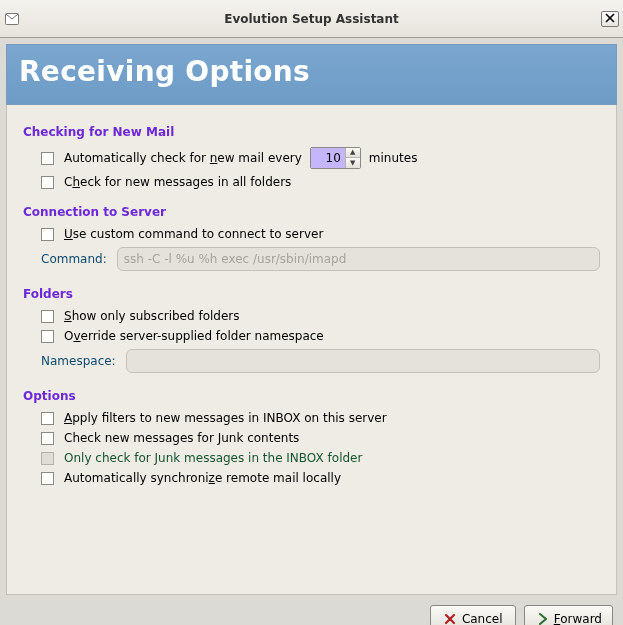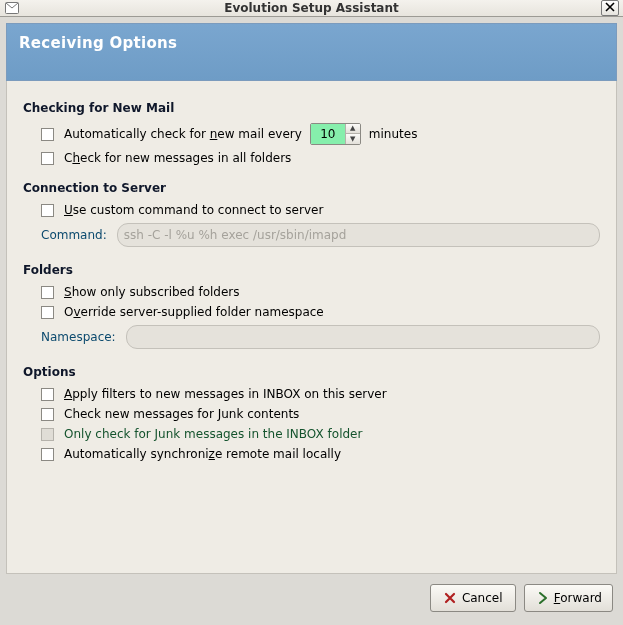--- a/index.html
+++ b/index.html
@@ -7,21 +7,21 @@
     margin: 0;
     font-family: "DejaVu Sans", "Liberation Sans", Arial, sans-serif;
     font-size: 12px;
     background: #dcdad5;
     width: 623px;
     height: 625px;
     overflow: hidden;
     color: #000;
   }
   .titlebar {
-    height: 17px;
+    height: 38px;
     background: linear-gradient(to bottom, #f4f2ed, #e7e4dd);
     border-bottom: 1px solid #9c9a94;
     display: flex;
     align-items: center;
     position: relative;
     padding: 0 4px;
   }
   .titlebar .app-icon {
     width: 16px; height: 16px;
     display: flex; align-items: center; justify-content: center;
@@ -49,40 +49,40 @@
   .window-body {
     padding: 6px 6px 8px 6px;
     height: calc(625px - 22px);
     display: flex;
     flex-direction: column;
   }
   .banner {
     background: #6e9cc6;
     background: linear-gradient(to bottom, #7aa6cf, #6e9cc6);
     border: 1px solid #7b9bbd;
-    padding: 10px 12px 28px 12px;
+    padding: 10px 12px 16px 12px;
     color: #fff;
-    font-size: 15px;
+    font-size: 28px;
     font-weight: bold;
     letter-spacing: 0.3px;
   }
   .content {
     background: #efece5;
     border-left: 1px solid #c4c1ba;
     border-right: 1px solid #c4c1ba;
     border-bottom: 1px solid #c4c1ba;
     padding: 14px 16px 10px 16px;
     flex: 1;
     overflow: hidden;
   }
   .section-title {
     font-weight: bold;
     font-size: 12px;
     margin: 6px 0 8px 0;
-    color: #0f172a;
+    color: #6d28d9;
   }
   .section-body {
     padding-left: 18px;
     margin-bottom: 16px;
   }
   .row {
     display: flex;
     align-items: center;
     margin: 6px 0;
     gap: 4px;
@@ -113,23 +113,23 @@
     border-radius: 2px;
     overflow: hidden;
     margin: 0 4px;
   }
   .spinbox input {
     border: none;
     width: 34px;
     padding: 8px 4px;
     font-family: inherit;
     font-size: 12px;
-    text-align: center;
+    text-align: right;
     outline: none;
-    background: #86efac;
+    background: #c4b5fd;
   }
   .spin-btns {
     display: flex;
     flex-direction: column;
     border-left: 1px solid #b5b2ab;
   }
   .spin-btn {
     width: 14px;
     height: 11px;
     background: linear-gradient(to bottom, #fcfbf8, #e3e0d9);
@@ -148,21 +148,21 @@
   }
   .text-input {
     flex: 1;
     height: 24px;
     border: 1px solid #aaa69e;
     background: #fff;
     padding: 3px 6px;
     font-family: inherit;
     font-size: 12px;
     color: #888;
-    border-radius: 11px;
+    border-radius: 6px;
   }
   .text-input.disabled {
     background: #e5e2db;
     color: #a5a29b;
     border-color: #c4c1ba;
   }
   .buttonbar {
     display: flex;
     justify-content: flex-end;
     gap: 8px;

